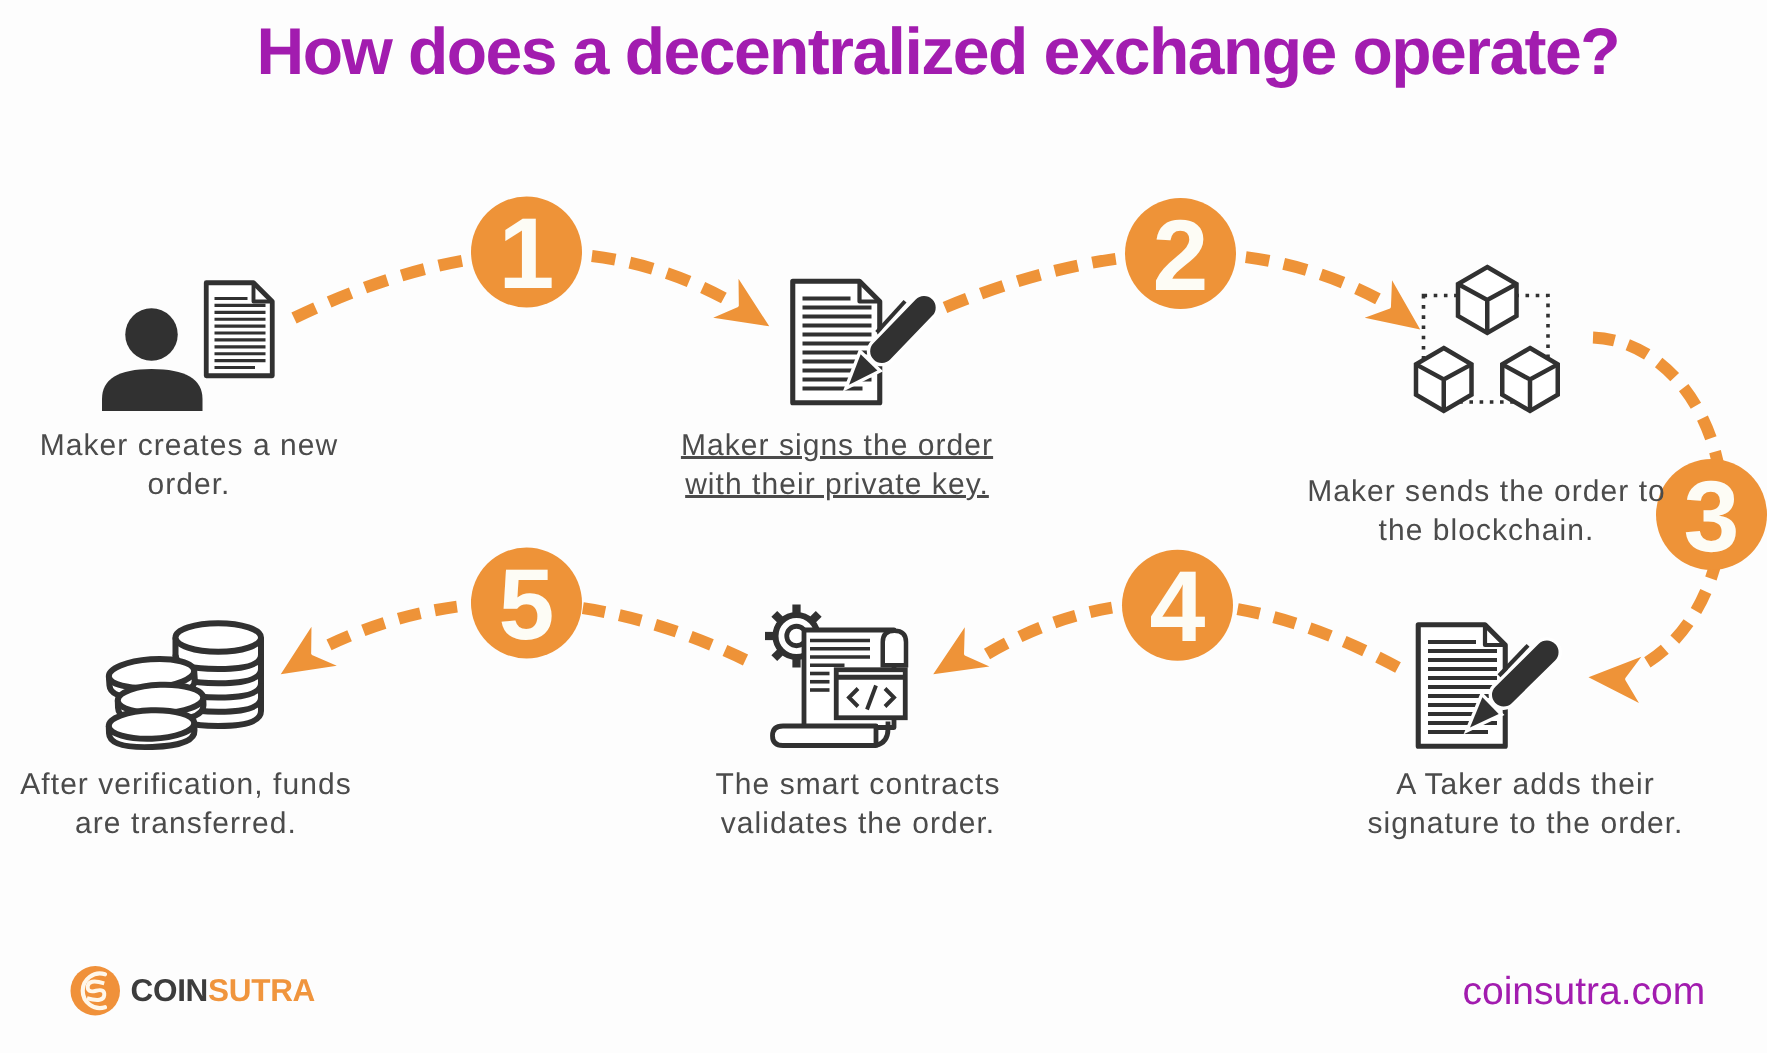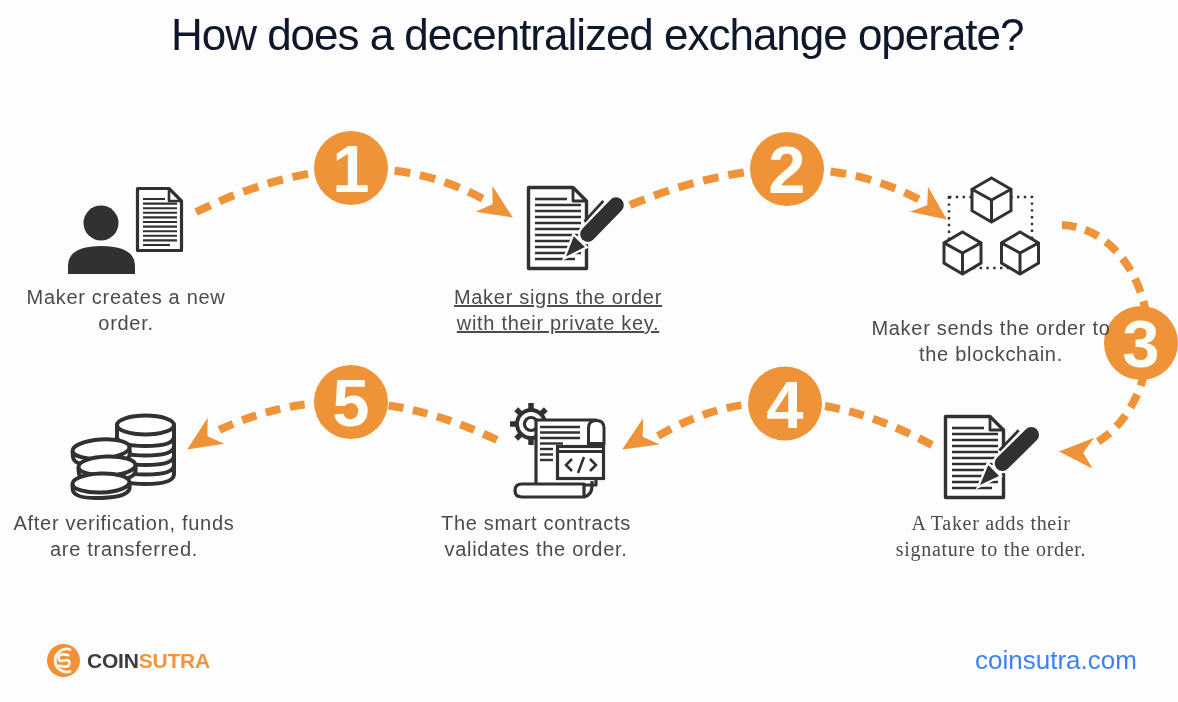--- a/index.html
+++ b/index.html
@@ -1,22 +1,22 @@
 <!DOCTYPE html>
 <html><head>
 <meta charset="utf-8">
 <style>
   html,body{margin:0;padding:0;}
   body{width:1178px;height:702px;background:#fdfdfd;font-family:"Liberation Sans",sans-serif;overflow:hidden;}
   .stage{position:relative;width:1178px;height:702px;}
-  .title{position:absolute;left:171px;top:10px;font-size:44px;font-weight:normal;color:#0f172a;letter-spacing:-1.02px;white-space:nowrap;}
+  .title{position:absolute;left:171px;top:10px;font-size:44px;font-weight:bold;color:#a21caf;letter-spacing:-1.02px;white-space:nowrap;}
   .cap{position:absolute;width:320px;text-align:center;font-size:20px;line-height:26px;letter-spacing:0.7px;color:#4b4b4b;}
   .logotext{position:absolute;left:87px;top:649px;font-size:21px;font-weight:bold;letter-spacing:-0.2px;color:#3c3c3c;}
   .logotext .o{color:#f0953d;}
-  .url{position:absolute;left:975px;top:645px;font-size:26px;color:#3b82f6;}
+  .url{position:absolute;left:975px;top:645px;font-size:26px;color:#a21caf;}
   svg{position:absolute;left:0;top:0;}
 </style>
 </head>
 <body>
 <div class="stage">
 <svg width="1178" height="702" viewBox="0 0 1178 702">
   <defs>
     <g id="arrowhead">
       <path d="M 1 0 L -33.5 -15.5 L -23.5 -0.5 L -23.5 0.5 L -33.5 15.5 Z" fill="#ee9338"></path>
     </g>
@@ -205,18 +205,18 @@
   </g>
 </svg>
 
 <div class="title">How does a decentralized exchange operate?</div>
 
 <div class="cap" style="left:-34px;top:284px;">Maker creates a new<br>order.</div>
 <div class="cap" style="left:398px;top:284px;text-decoration:underline;">Maker signs the order<br>with their private key.</div>
 <div class="cap" style="left:831px;top:284px;margin-top:31px;">Maker sends the order to<br>the blockchain.</div>
 
 <div class="cap" style="left:-36px;top:510px;">After verification, funds<br>are transferred.</div>
-<div class="cap" style="left:376px;top:510px;">The smart contracts<br>validates the order.</div>
-<div class="cap" style="left:831px;top:510px;font-family:Liberation Serif, serif;">A Taker adds their<br>signature to the order.</div>
+<div class="cap" style="left:412px;top:510px;">The smart contracts<br>validates the order.</div>
+<div class="cap" style="left:857px;top:510px;">A Taker adds their<br>signature to the order.</div>
 
 <div class="logotext"><span class="c">COIN</span><span class="o">SUTRA</span></div>
 <div class="url">coinsutra.com</div>
 </div>
 
 </body></html>

